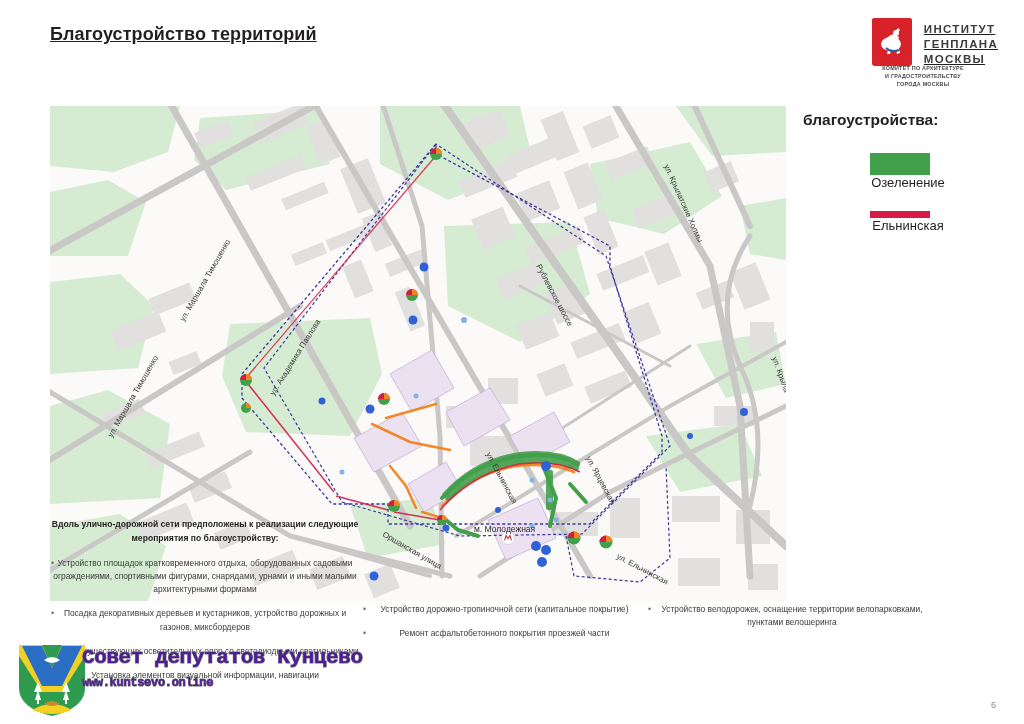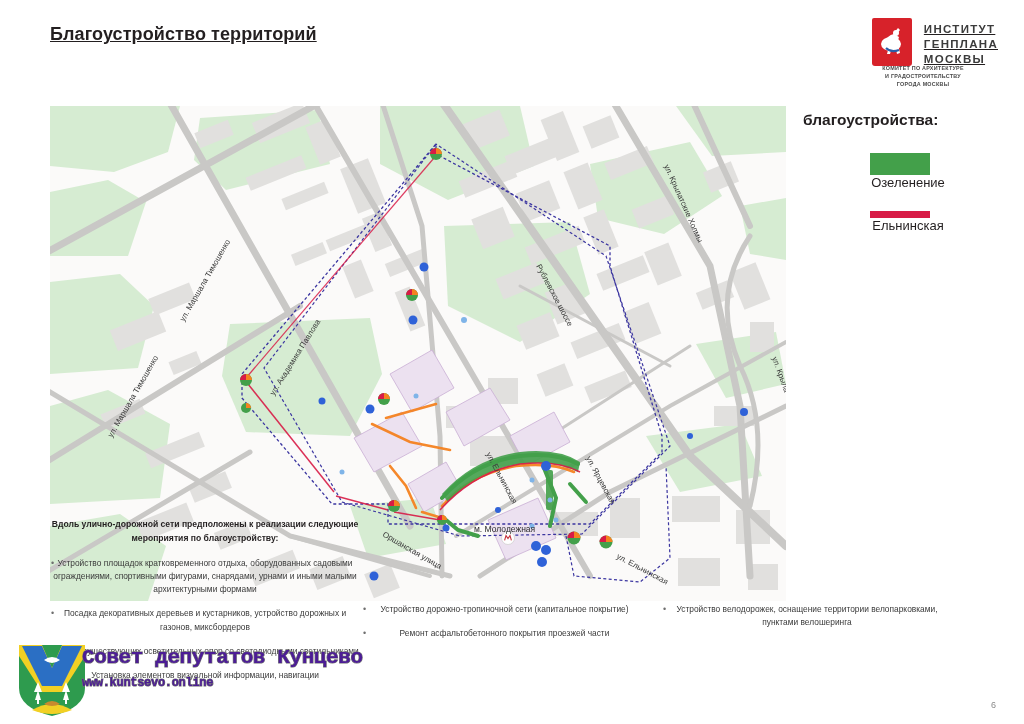--- a/index.html
+++ b/index.html
@@ -61,21 +61,21 @@
   .legend-row{display:flex;align-items:center;margin-bottom:21px;flex-direction:column;}
   .legend-swatch{width:60px;height:22px;flex:none;margin-right:17px;}
   .legend-swatch.bar{height:7px;}
   .legend-label{font-size:13px;color:#231f20;}
 
   
   .notes{position:absolute;left:0;top:600px;width:1024px;height:124px;text-align:center;}
   .col{position:absolute;font-size:8.4px;line-height:1.58;color:#3a3a3a;}
   .col-left{left:50px;top:-82px;width:310px;}
   .col-mid{left:362px;top:3px;width:285px;}
-  .col-right{left:662px;top:3px;width:290px;}
+  .col-right{left:647px;top:3px;width:290px;}
   .lead{
     font-weight:bold;font-size:8.6px;line-height:1.6;color:#231f20;
     margin-bottom:11px;
   }
   ul.bullets{list-style:none;margin:0;padding:0;}
   ul.bullets li{
     position:relative;margin-bottom:11px;
   }
   ul.bullets li::before{
     content:"•";position:absolute;left:1px;top:-1px;

